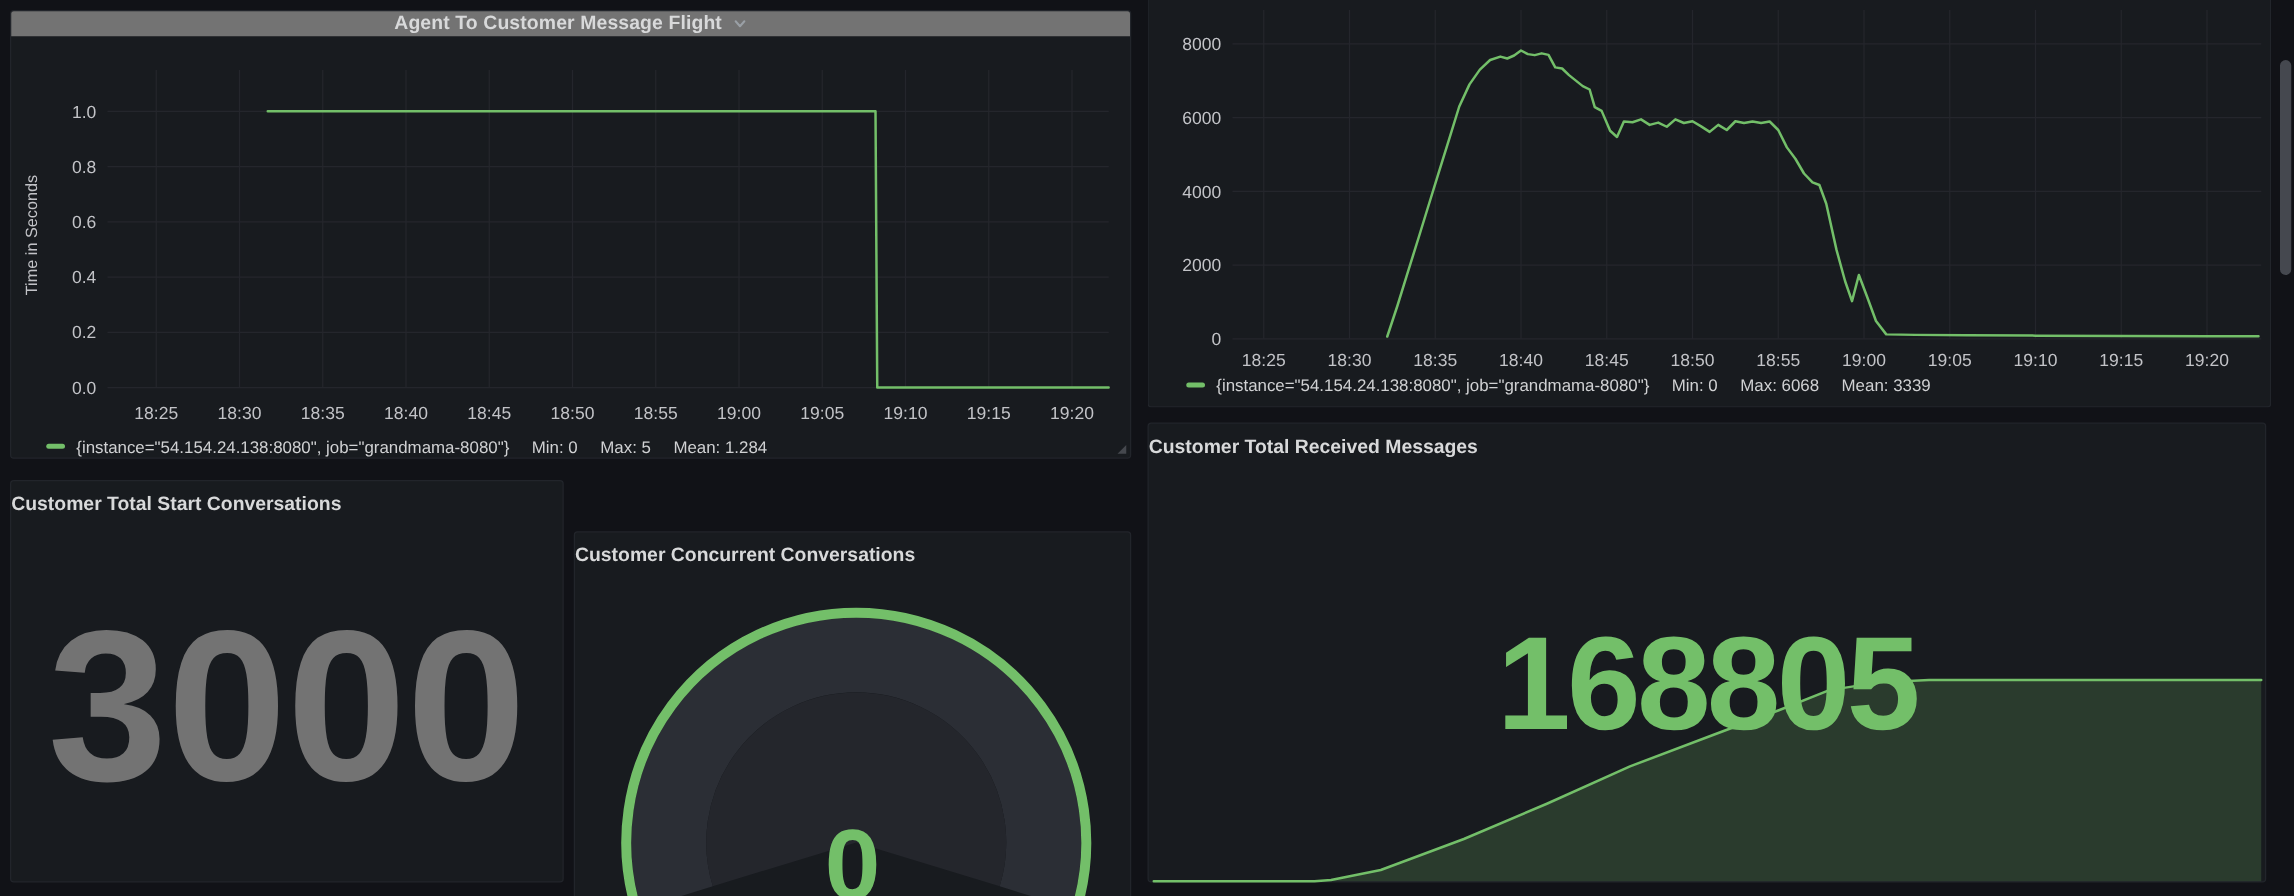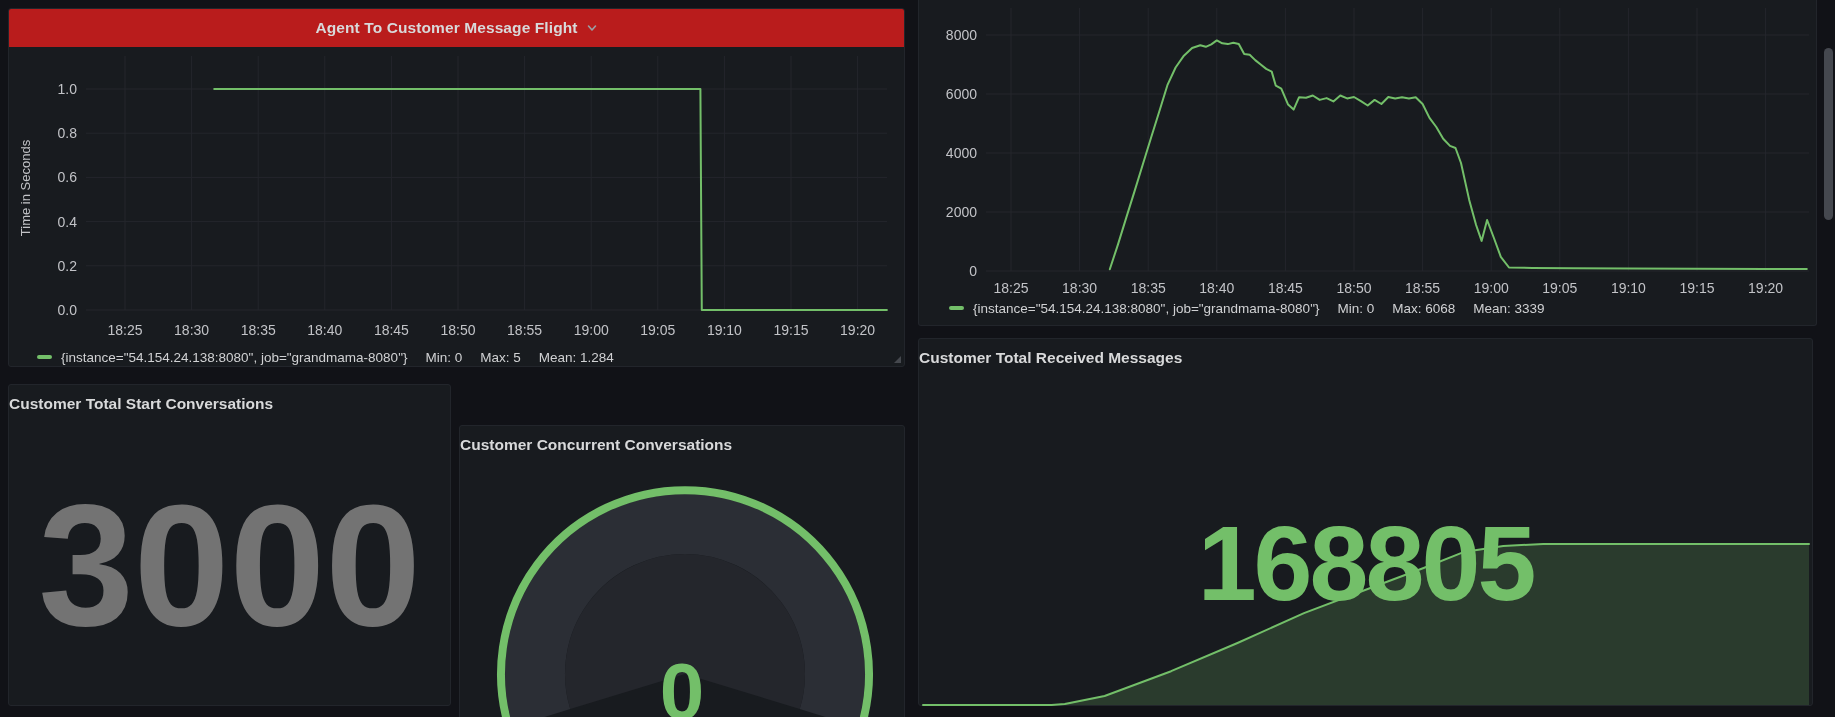--- a/index.html
+++ b/index.html
@@ -7,22 +7,22 @@
     width:1835px;height:717px;position:relative;overflow:hidden;
     background:#111217;
     font-family:"Liberation Sans", sans-serif;
     -webkit-font-smoothing:antialiased;
   }
   .panel{
     position:absolute;background:#181b1f;border:1px solid #22252b;
     border-radius:3px;box-sizing:border-box;
   }
   .panel-header{
-    position:absolute;left:0;top:0;right:0;height:38px;
-    background:#b91c1c;display:flex;align-items:center;justify-content:center;
+    position:absolute;left:0;top:0;right:0;height:20px;
+    background:#737373;display:flex;align-items:center;justify-content:center;
     border-radius:2px 2px 0 0;cursor:pointer;
   }
   .panel-header .title-text{
     color:#d8d9da;font-size:15.5px;font-weight:600;letter-spacing:.1px;
   }
   .chev{margin-left:8px;display:inline-flex;align-items:center;}
   .panel-title{
     position:absolute;left:0;right:0;top:10px;text-align:left;
     color:#d8d9da;font-size:15.5px;font-weight:600;
   }
@@ -38,21 +38,21 @@
   .legend .lseries{cursor:pointer;}
   .legend .lstat{margin-left:18px;}
   .y-axis-label{
     position:absolute;color:#c2c3c7;font-size:13px;white-space:nowrap;
     transform:translate(-50%,-50%) rotate(-90deg);
   }
   .big-stat{
     position:absolute;left:0;right:0;text-align:center;font-weight:bold;
   }
   .stat-light{color:#737373;font-size:172px;line-height:172px;top:94px;}
-  .stat-green-received{color:#73bf69;font-size:106px;line-height:112px;top:152px;letter-spacing:-3px;margin-top:16px;}
+  .stat-green-received{color:#73bf69;font-size:106px;line-height:112px;top:152px;letter-spacing:-3px;}
   .stat-green-gauge{color:#73bf69;font-size:80px;line-height:80px;top:226px;}
   .resize-handle{
     position:absolute;right:3px;bottom:3px;width:0;height:0;
     border-left:7px solid transparent;border-bottom:7px solid #45484e;cursor:nwse-resize;
   }
   .scroll-thumb{
     position:absolute;left:1824px;top:48px;width:9px;height:172px;
     border-radius:5px;background:#45484f;cursor:grab;
   }
 </style>

